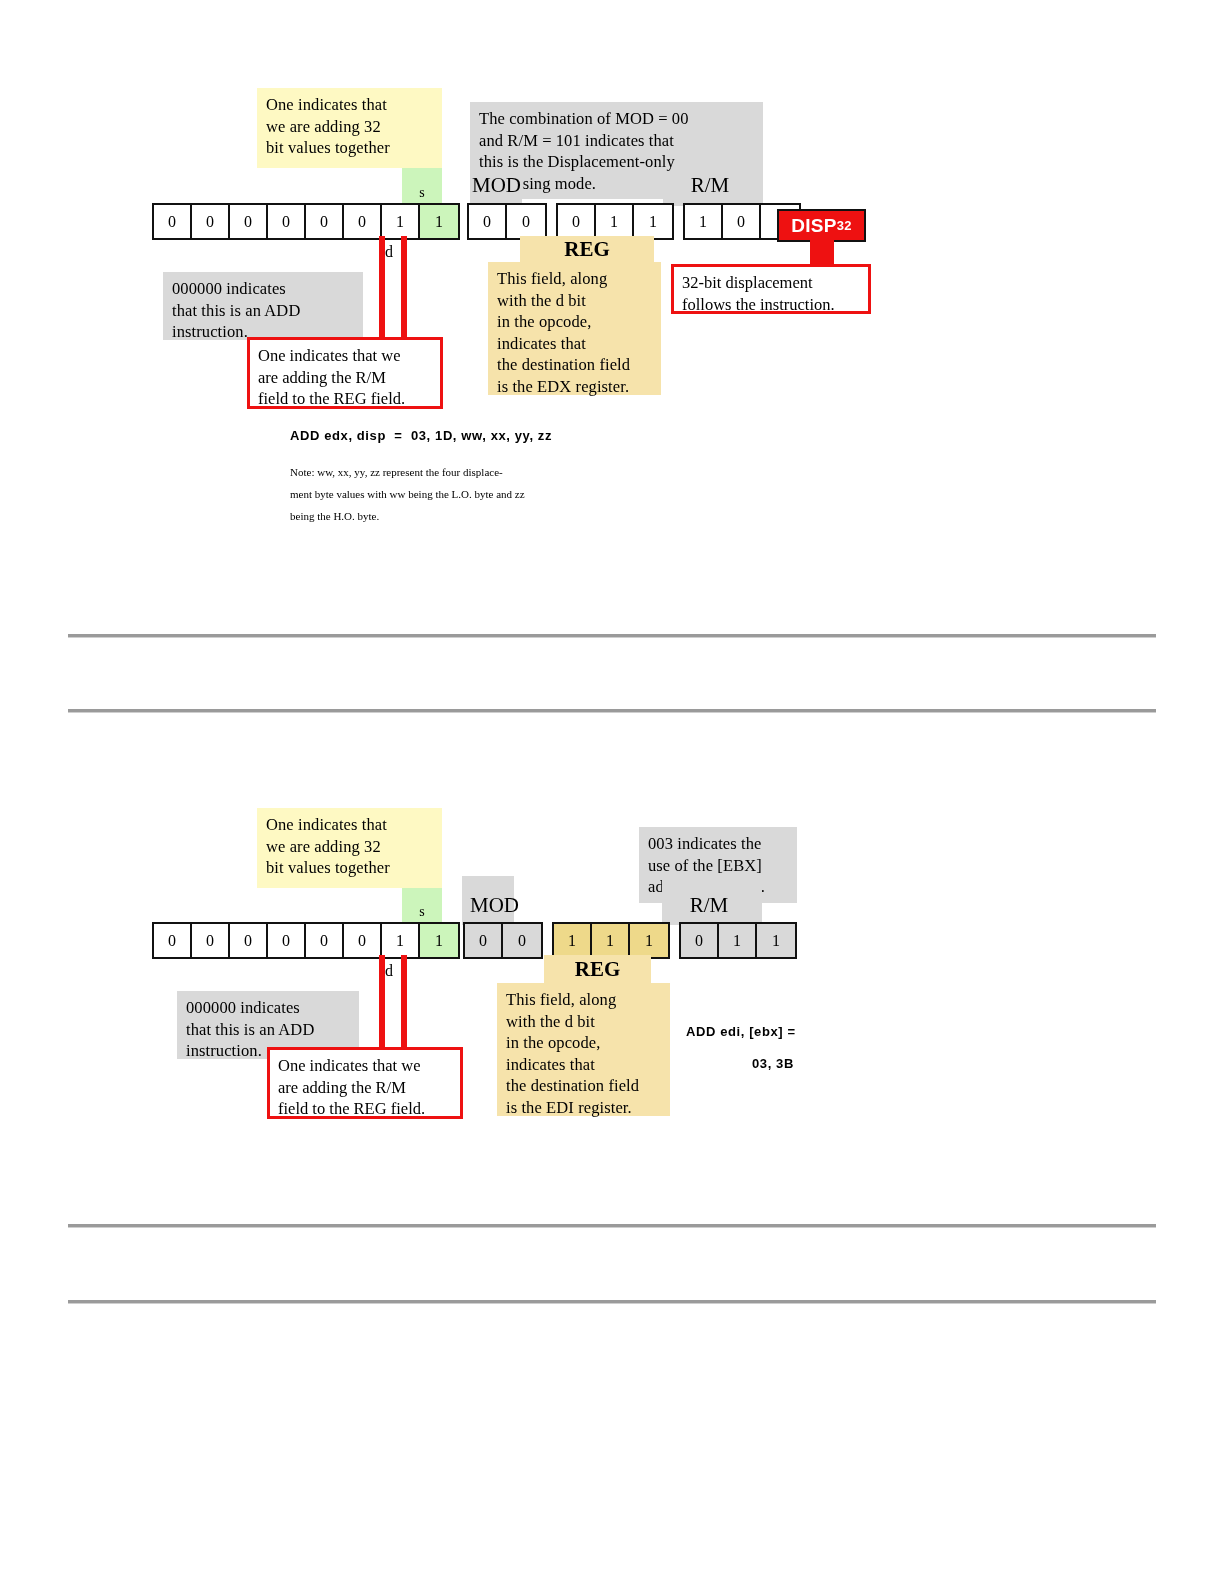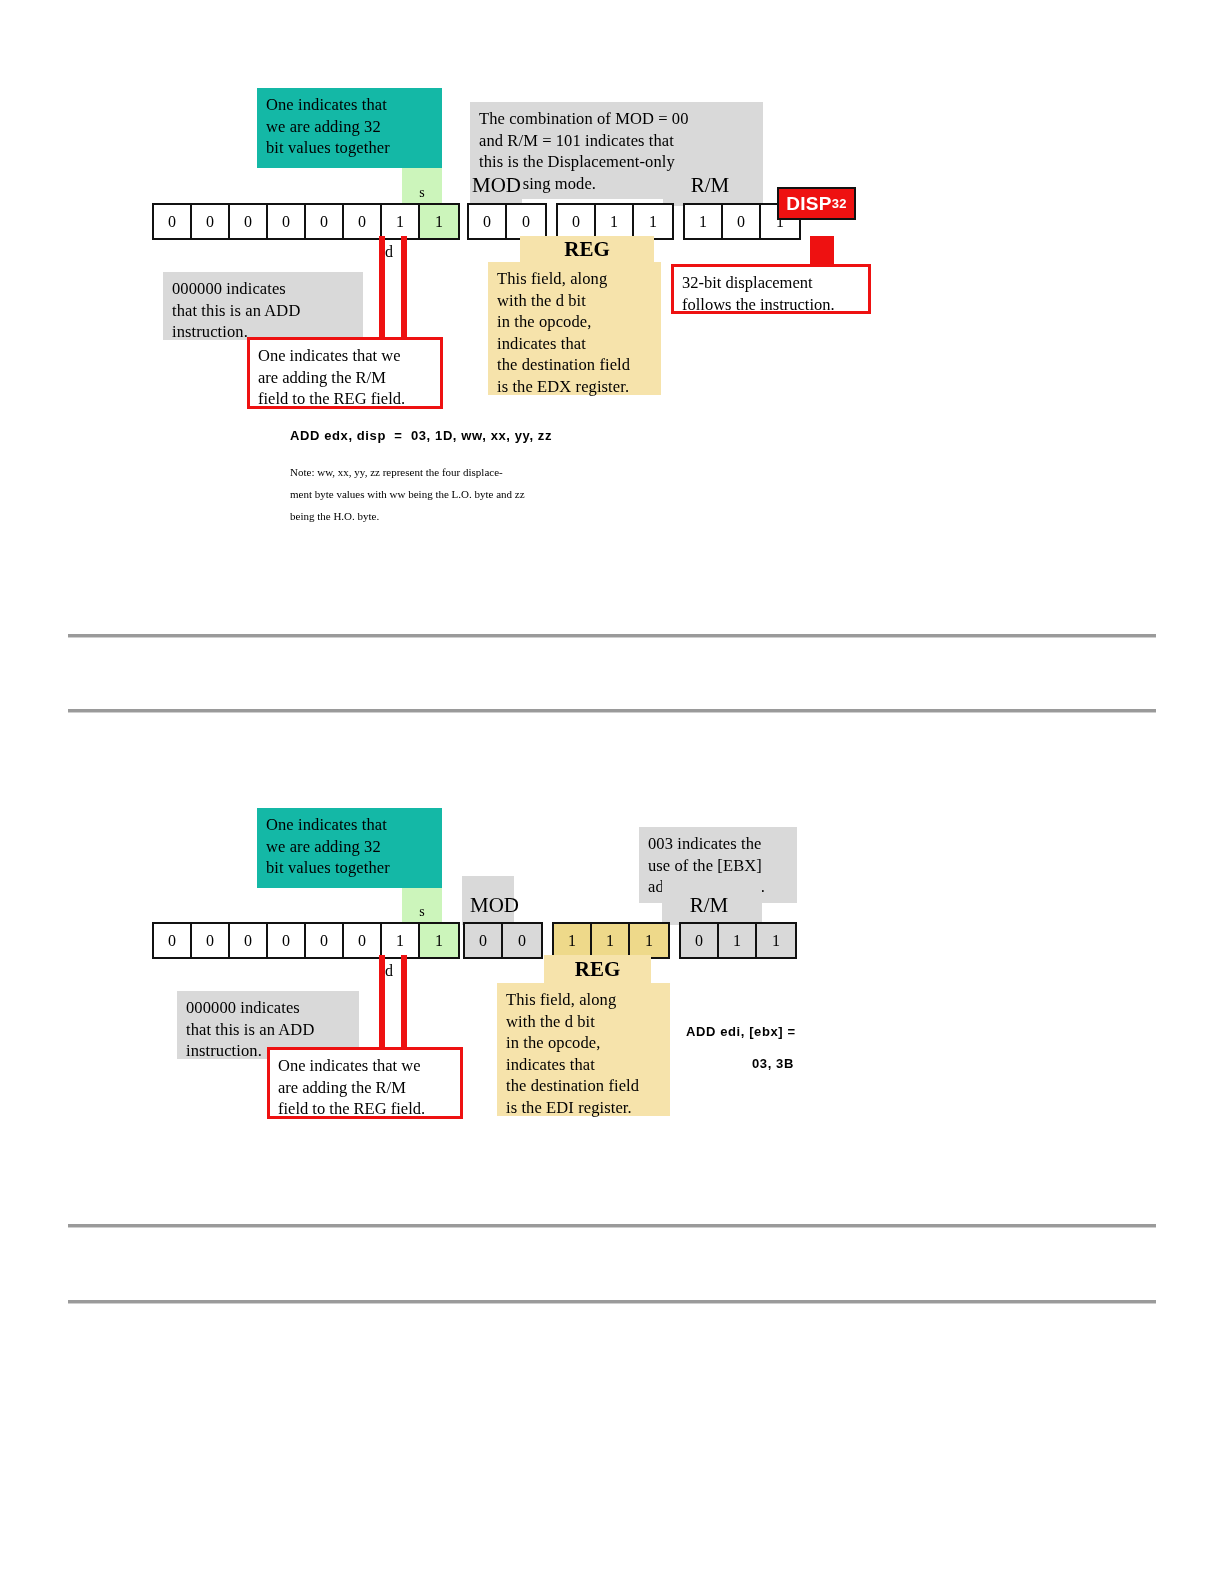--- a/index.html
+++ b/index.html
@@ -28,21 +28,21 @@
     position:absolute;
     box-sizing:border-box;
     font-family:"Liberation Serif", serif;
     font-size:16.5px;
     line-height:21.5px;
     padding:6px 8px 7px 9px;
     white-space:pre-line;
     letter-spacing:.1px;
   }
   .note.grey{background:#d9d9d9;margin-top:27px;}
-  .note.green{background:#14b8a6;}
+  .note.green{background:#fef9c3;}
   .note.tan{background:#f6e3ab;}
 
   
   .stem{position:absolute;}
   .stem.grey{background:#d9d9d9;}
   .stem.green{background:#ccf5bb;}
   .stem.tan{background:#f6e3ab;}
 
   
   .redbox{
@@ -165,21 +165,21 @@
         <div class="bit">1</div>
         <div class="bit">1</div>
       </div>
       <div class="grp">
         <div class="bit">1</div>
         <div class="bit">0</div>
         <div class="bit">1</div>
       </div>
     </div>
 
-    <div class="disp" style="left:777px;top:187px;width:79px;">
+    <div class="disp" style="left:777px;top:209px;width:89px;">
       <span>DISP</span>
         <sub>32</sub>
     </div>
 
     <div class="stem tan" style="left:520px;top:236px;width:134px;height:26px;"></div>
     <div class="fieldlabel" style="left:520px;top:241px;width:134px;font-weight:bold;">REG</div>
     <div class="note tan" style="left:488px;top:262px;width:173px;height:133px;">This field, along
 with the d bit
 in the opcode,
 indicates that

